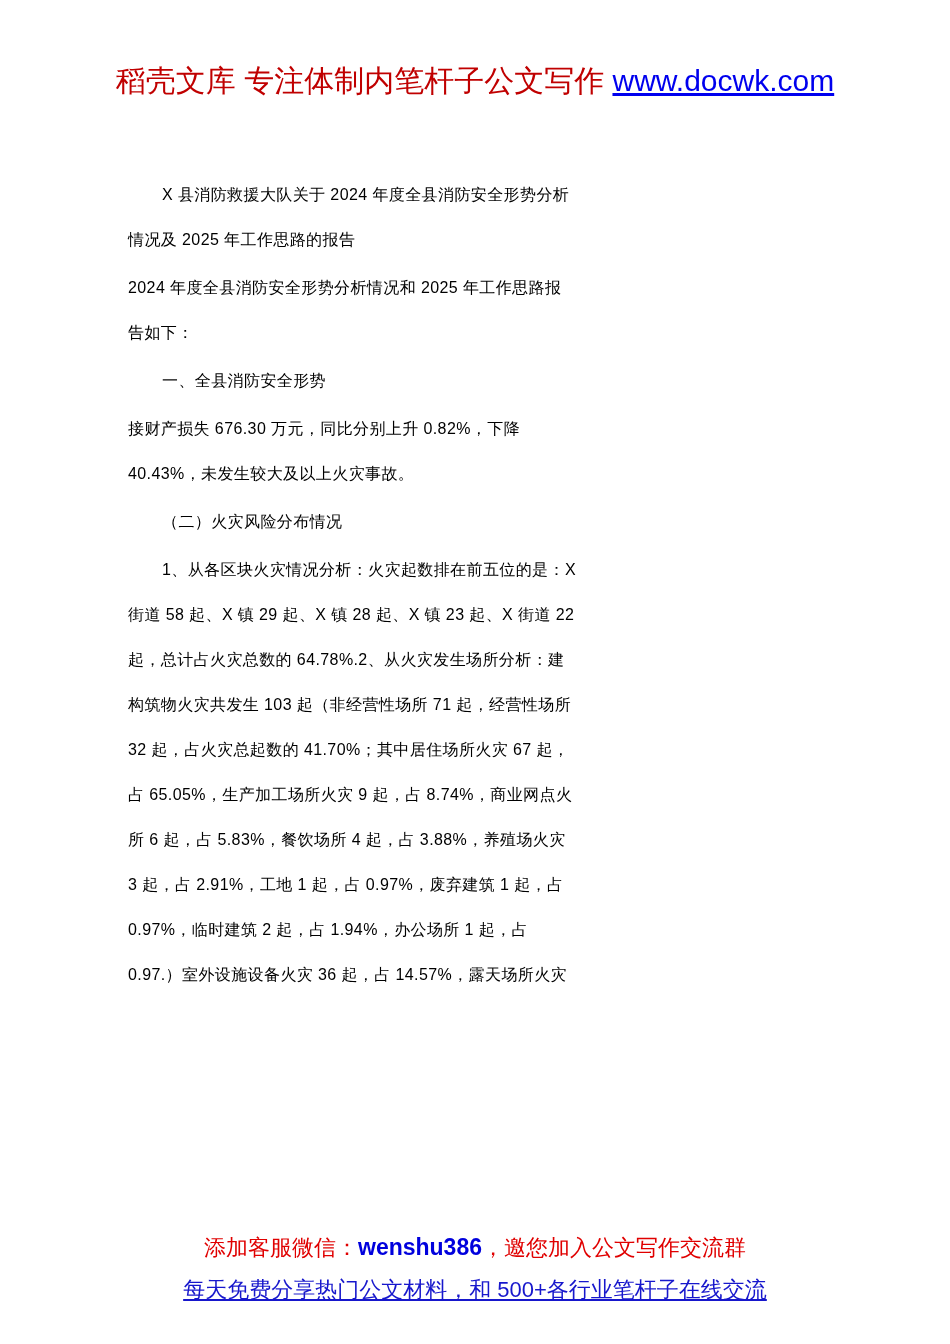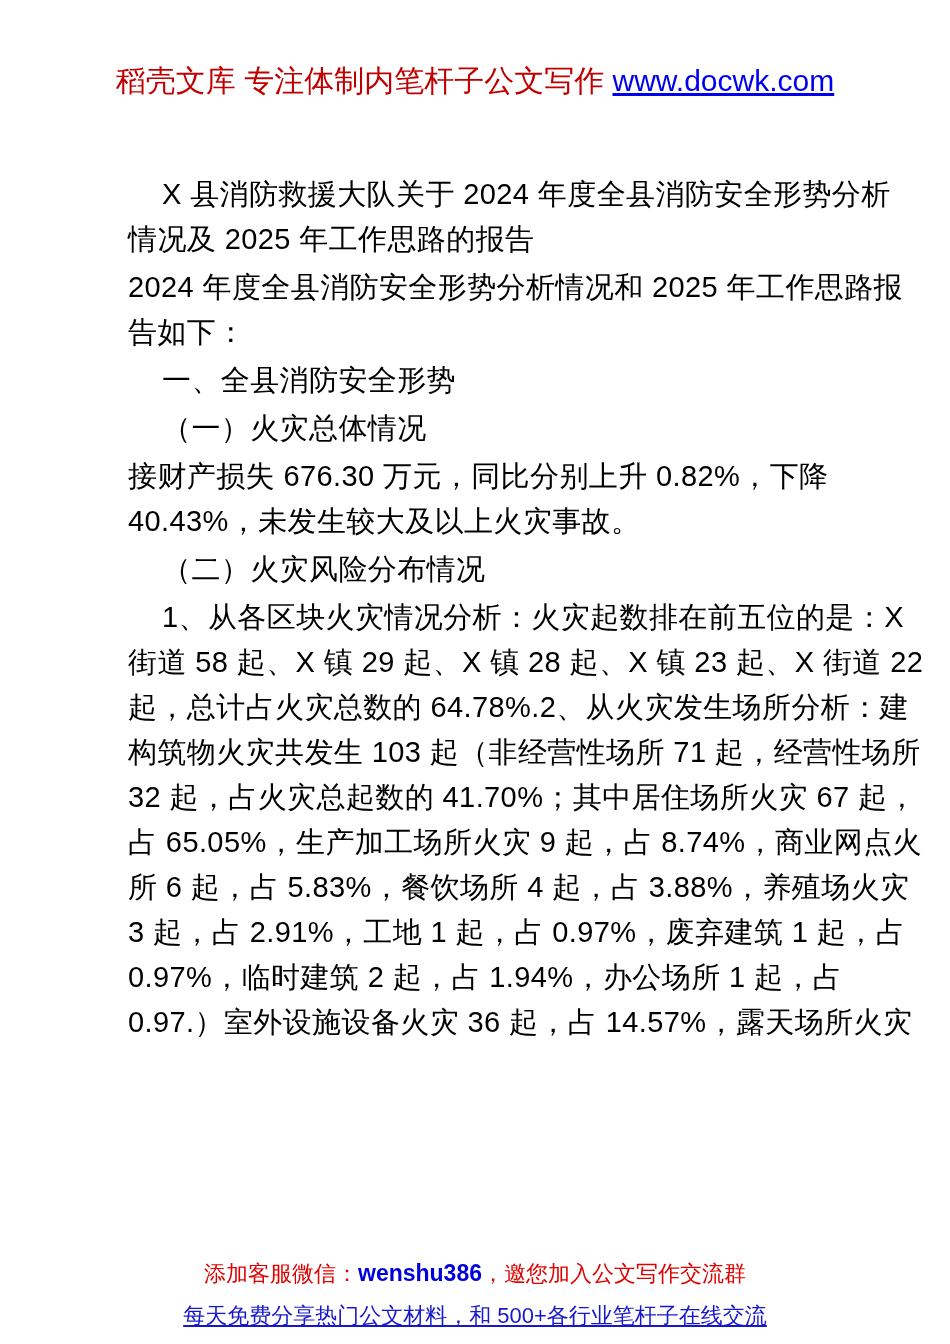--- a/index.html
+++ b/index.html
@@ -29,30 +29,30 @@
   }
   .site-header .link{
     color:var(--link-blue);
     text-decoration:underline;
     cursor:pointer;
   }
   
   .doc{
     position:absolute;top:172px;left:128px;right:64px;
     color:var(--body-text);
-    font-size:29px;
+    font-size:16px;
     line-height:45px;
     letter-spacing:0.4px;
   }
   .para{margin:0 0 3px 0;}
   .ln{white-space:nowrap;}
   .ind{text-indent:34px;}
   
   .site-footer{
-    position:absolute;top:1252px;left:0;right:0;
+    position:absolute;top:1226px;left:0;right:0;
     text-align:center;
     font-size:22px;line-height:42px;
     white-space:nowrap;
   }
   .site-footer .f1{color:var(--footer-red);}
   .site-footer .wechat{
     color:var(--wechat-blue);
     font-weight:bold;
     font-size:23px;
   }
@@ -75,23 +75,20 @@
 
     <div class="para">
       <div class="ln">2024 年度全县消防安全形势分析情况和 2025 年工作思路报</div>
       <div class="ln">告如下：</div>
     </div>
 
     <div class="para">
       <div class="ln ind">一、全县消防安全形势</div>
     </div>
 
-    <div class="para">
-      <div class="ln ind">（一）火灾总体情况</div>
-    </div>
 
     <div class="para">
       <div class="ln">接财产损失 676.30 万元，同比分别上升 0.82%，下降</div>
       <div class="ln">40.43%，未发生较大及以上火灾事故。</div>
     </div>
 
     <div class="para">
       <div class="ln ind">（二）火灾风险分布情况</div>
     </div>
 

